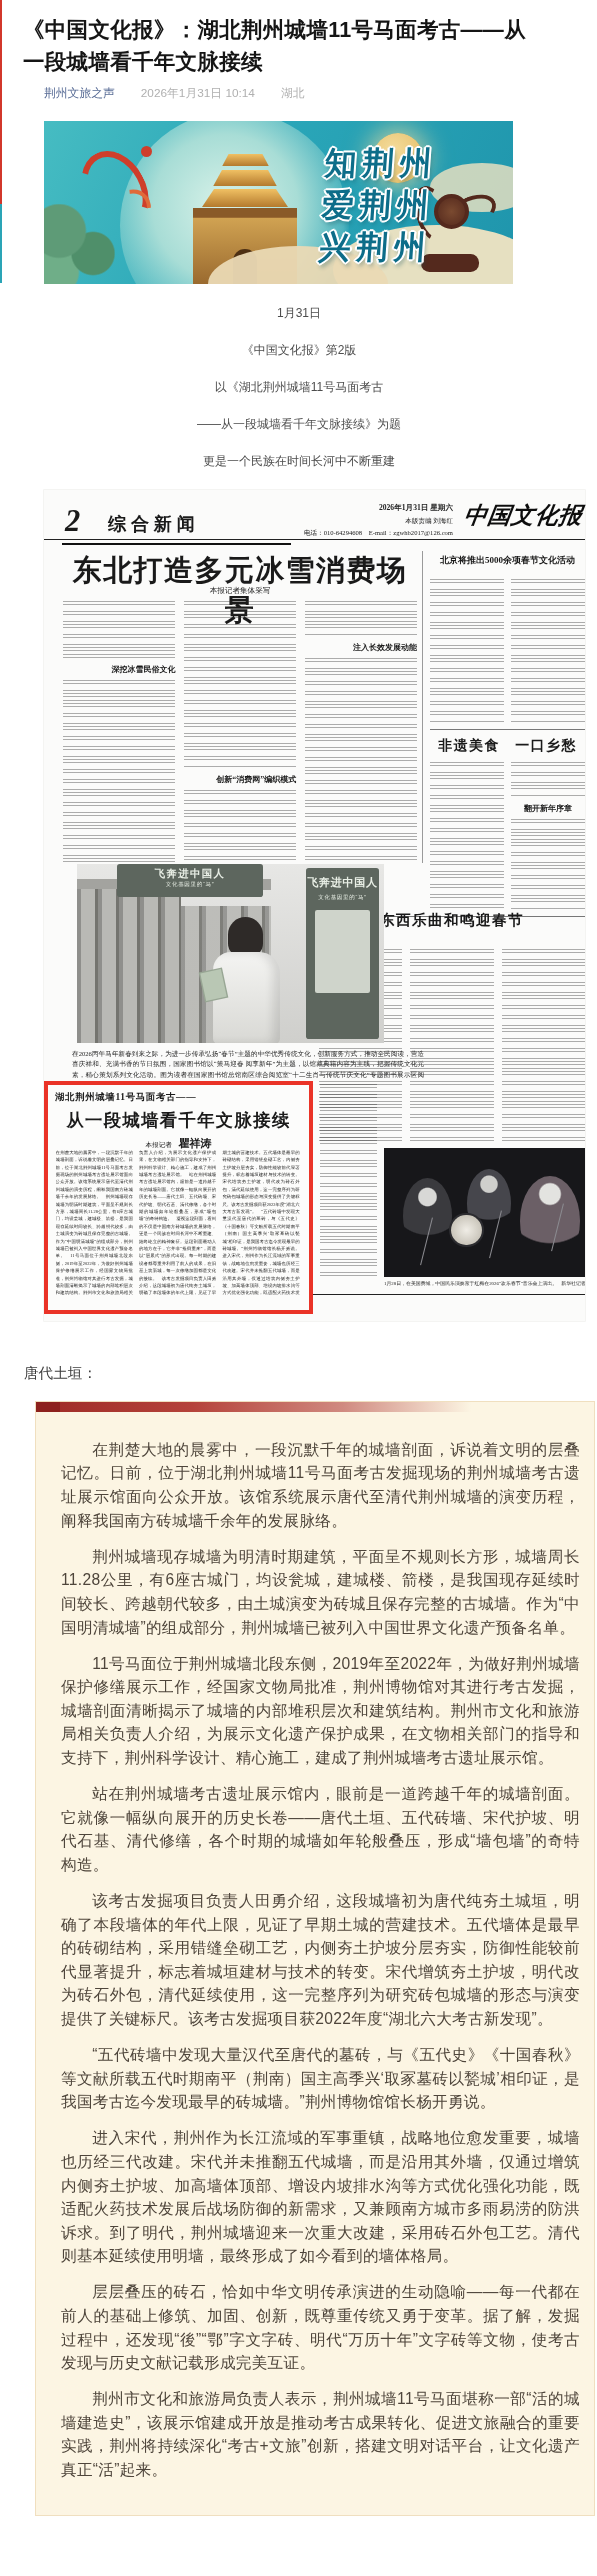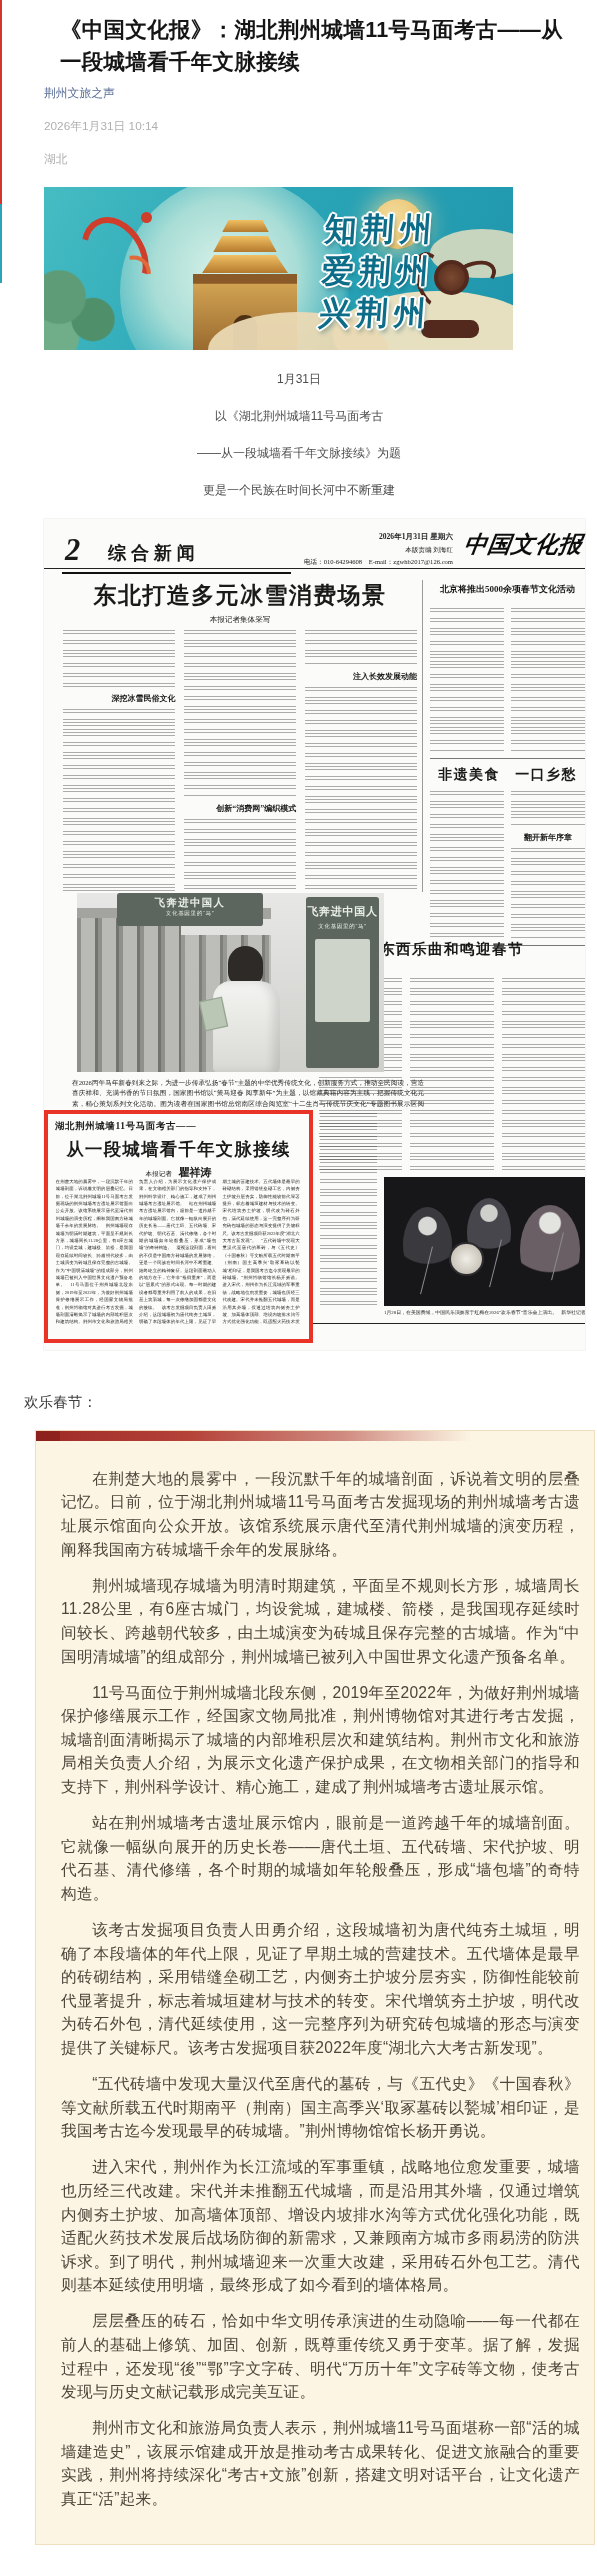--- a/index.html
+++ b/index.html
@@ -4,23 +4,23 @@
 <style>
   * { box-sizing: border-box; margin: 0; padding: 0; }
   html,body { background:#ffffff; }
   body { width:598px; min-height:2576px; position:relative;
          font-family:"Liberation Sans", sans-serif; color:#111; }
 
   .edge-sliver{ position:absolute; left:0; top:0; width:2.1px; height:283px;
     background:linear-gradient(#d2372b 0 72%, #2aa4b6 72% 100%); }
 
   
-  .wx-title{ margin:14px 0 0 60px; width:519px; font-size:21.5px; font-weight:700;
+  .wx-title{ margin:14px 0 0 23px; width:519px; font-size:21.5px; font-weight:700;
     line-height:1.5; color:#151515; letter-spacing:0.3px;}
-  .wx-meta{ margin:7px 0 0 44px; font-size:11.8px; display:flex; gap:17px; align-items:baseline;flex-direction:column;}
+  .wx-meta{ margin:7px 0 0 44px; font-size:11.8px; display:flex; gap:26px; align-items:baseline;}
   .wx-meta .src{ color:#576b95; cursor:pointer;}
   .wx-meta .dim{ color:#b0b0b0;}
 
   
   .banner{ position:relative; margin:19.4px 0 0 44px; width:469px; height:163px; overflow:hidden;
     background:linear-gradient(115deg,#46bcc2 0%,#2aa6b8 45%,#1f95ac 100%); cursor:pointer;}
   .globe{ position:absolute; left:76px; top:-10.4px; width:229px; height:229px; border-radius:50%;
     background:radial-gradient(circle at 46% 42%, #d9f2e9 0%, #a8ddd6 40%, rgba(150,215,210,.35) 66%, rgba(150,215,210,0) 70%);}
   .gate{ position:absolute; left:149px; top:87px; width:104px; height:76px;
     background:linear-gradient(#d9ab57,#9a6a2f);
@@ -186,38 +186,39 @@
   </div>
   <div class="slogans">
     <div>知荆州</div>
     <div>爱荆州</div>
     <div>兴荆州</div>
   </div>
 </div>
 
 <div class="intro">
   <div>1月31日</div>
+  <div>《中国文化报》第2版</div>
   <div>以《湖北荆州城墙11号马面考古</div>
   <div>——从一段城墙看千年文脉接续》为题</div>
   <div>更是一个民族在时间长河中不断重建</div>
 </div>
 
 <div class="np">
   <div class="a np-pageno">2</div>
   <div class="a np-section">综合新闻</div>
   <div class="a np-meta">
     <div class="b">2026年1月31日 星期六</div>
     <div>本版责编  刘海红</div>
     <div>电话：010-64294608　E-mail：zgwhb2017@126.com</div>
   </div>
   <div class="a np-masthead">中国文化报</div>
   <div class="a np-hrule"></div>
   <div class="a np-secrule"></div>
 
-  <div class="a hl-big" style="left:19px; top:61px; width:354px; font-size:23px;">东北打造多元冰雪消费场景</div>
+  <div class="a hl-big" style="left:19px; top:61px; width:354px; font-size:29px;">东北打造多元冰雪消费场景</div>
   <div class="a np-byline" style="left:19px; top:96px; width:354px;">本报记者集体采写</div>
   <div class="a colrow" style="left:19px; top:111px; width:354px; height:261px;">
     <div class="col">
       <div class="fill" style="height:58px;"></div>
       <div class="subhead">深挖冰雪民俗文化</div>
       <div class="fill grow"></div>
     </div>
     <div class="col">
       <div class="fill" style="height:168px;"></div>
       <div class="subhead">创新“消费网”编织模式</div>
@@ -312,21 +313,21 @@
     <div class="stand st2"></div>
     <div class="stand st3"></div>
   </div>
   <div class="a cap-con">
     <span>1月28日，在美国费城，中国民乐演奏家于红梅在2026“欢乐春节”音乐会上演出。</span>
     <span>新华社记者 张凤国 摄</span>
   </div>
   <div class="a np-bottomrule"></div>
 </div>
 
-<div class="ft-label">欢乐春节：</div>
+<div class="ft-label">唐代土垣：</div>
 
 <div class="card">
   <div class="bar top"></div>
   <p>在荆楚大地的晨雾中，一段沉默千年的城墙剖面，诉说着文明的层叠记忆。日前，位于湖北荆州城墙11号马面考古发掘现场的荆州城墙考古遗址展示馆面向公众开放。该馆系统展示唐代至清代荆州城墙的演变历程，阐释我国南方砖城墙千余年的发展脉络。</p>
   <p>荆州城墙现存城墙为明清时期建筑，平面呈不规则长方形，城墙周长11.28公里，有6座古城门，均设瓮城，建城楼、箭楼，是我国现存延续时间较长、跨越朝代较多，由土城演变为砖城且保存完整的古城墙。作为“中国明清城墙”的组成部分，荆州城墙已被列入中国世界文化遗产预备名单。</p>
   <p>11号马面位于荆州城墙北段东侧，2019年至2022年，为做好荆州城墙保护修缮展示工作，经国家文物局批准，荆州博物馆对其进行考古发掘，城墙剖面清晰揭示了城墙的内部堆积层次和建筑结构。荆州市文化和旅游局相关负责人介绍，为展示文化遗产保护成果，在文物相关部门的指导和支持下，荆州科学设计、精心施工，建成了荆州城墙考古遗址展示馆。</p>
   <p>站在荆州城墙考古遗址展示馆内，眼前是一道跨越千年的城墙剖面。它就像一幅纵向展开的历史长卷——唐代土垣、五代砖墙、宋代护坡、明代石基、清代修缮，各个时期的城墙如年轮般叠压，形成“墙包墙”的奇特构造。</p>
   <p>该考古发掘项目负责人田勇介绍，这段城墙初为唐代纯夯土城垣，明确了本段墙体的年代上限，见证了早期土城的营建技术。五代墙体是最早的砖砌结构，采用错缝垒砌工艺，内侧夯土护坡分层夯实，防御性能较前代显著提升，标志着城垣建材与技术的转变。宋代增筑夯土护坡，明代改为砖石外包，清代延续使用，这一完整序列为研究砖包城墙的形态与演变提供了关键标尺。该考古发掘项目获2022年度“湖北六大考古新发现”。</p>
   <p>“五代砖墙中发现大量汉代至唐代的墓砖，与《五代史》《十国春秋》等文献所载五代时期南平（荆南）国主高季兴‘取冢墓砖以甃城’相印证，是我国考古迄今发现最早的砖城墙。”荆州博物馆馆长杨开勇说。</p>
   <p>进入宋代，荆州作为长江流域的军事重镇，战略地位愈发重要，城墙也历经三代改建。宋代并未推翻五代城墙，而是沿用其外墙，仅通过增筑内侧夯土护坡、加高墙体顶部、增设内坡排水沟等方式优化强化功能，既适配火药技术发展后战场防御的新需求，又兼顾南方城市多雨易涝的防洪诉求。到了明代，荆州城墙迎来一次重大改建，采用砖石外包工艺。清代则基本延续使用明墙，最终形成了如今看到的墙体格局。</p>

